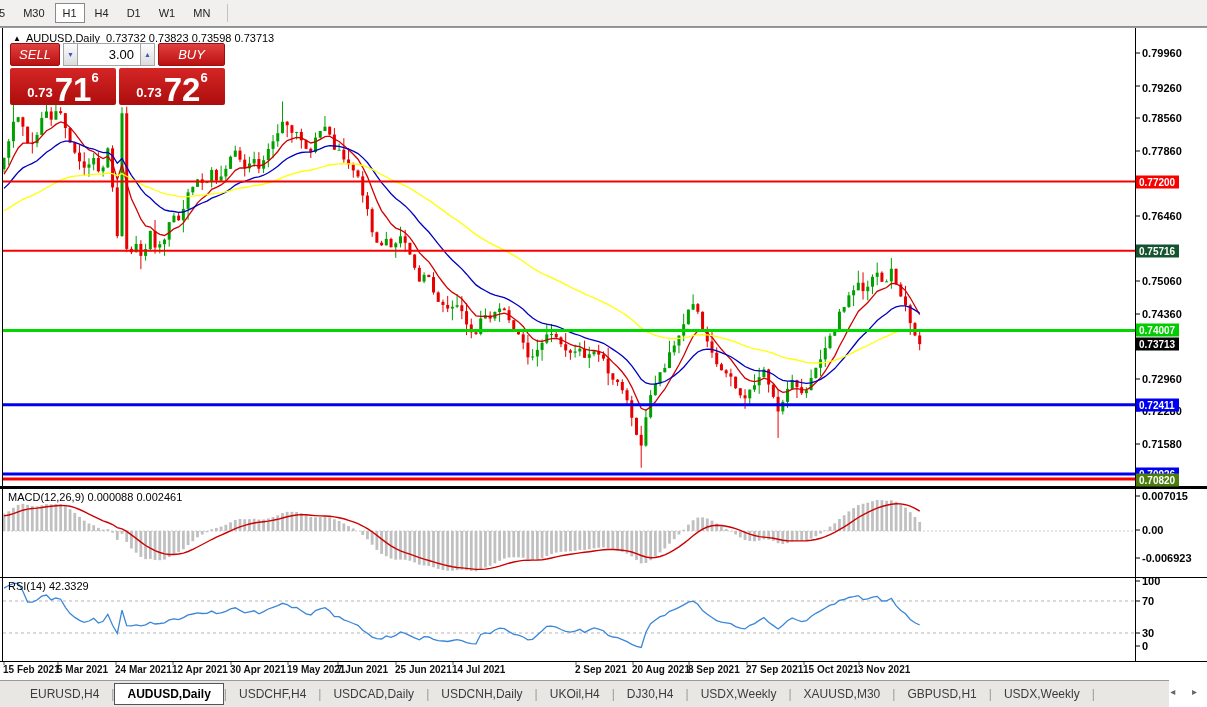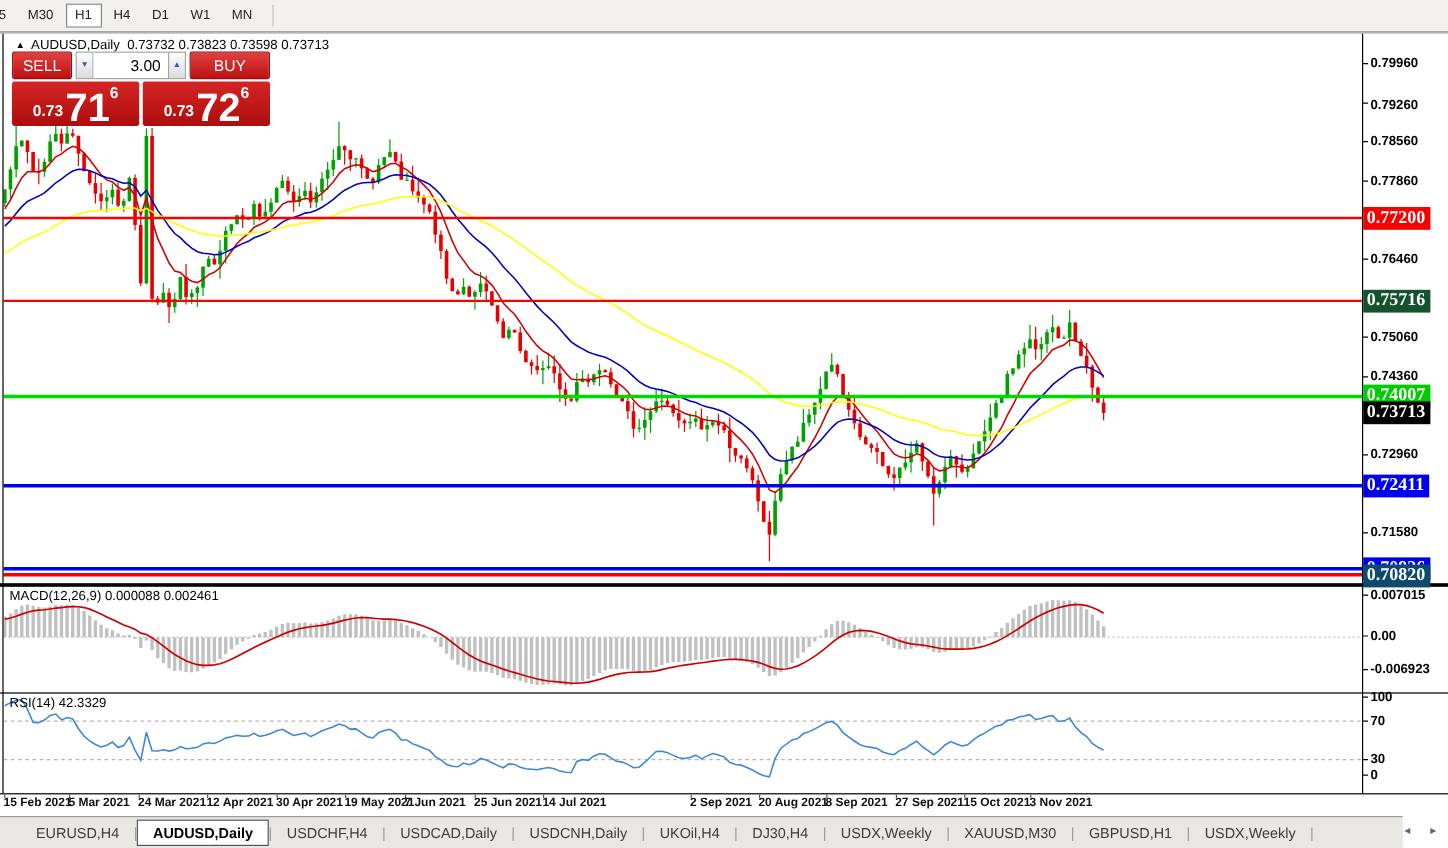--- a/index.html
+++ b/index.html
@@ -12,39 +12,39 @@
   .tfbtn.active{background:#fff;border:1px solid #8a8a8a;}
   .tfbtn.clipped{margin-left:-9px;}
   .tfsep{width:1px;height:18px;background:#c3c3c3;margin-left:8px;}
   
   #chart-header{position:absolute;left:13px;top:32px;font-size:11px;color:#000;white-space:nowrap;z-index:5;}
   #chart-header .tri{font-size:8px;margin-right:5px;vertical-align:1px;}
   
   #trade-panel{position:absolute;left:10px;top:43px;width:215px;z-index:6;}
   #tp-row1{display:flex;height:23px;}
   .tp-btn{color:#fff;font-size:13px;display:flex;align-items:center;justify-content:center;
-          background:linear-gradient(#e14040,#bb1111);border:1px solid #9d0f0f;border-radius:2px;cursor:pointer;}
+          background:linear-gradient(#e14040,#bb1111);border:1px solid #9d0f0f;border-radius:2px;cursor:pointer;font-style:italic;}
   #sell-btn{width:48px;}
   #buy-btn{flex:1;margin-left:3px;}
   #vol-group{display:flex;margin-left:3px;height:23px;box-sizing:border-box;}
   .spin{width:15px;background:linear-gradient(#fdfdfd,#dcdcdc);border:1px solid #a6a6a6;
         display:flex;align-items:center;justify-content:center;font-size:7px;color:#3a57c4;cursor:pointer;box-sizing:border-box;}
   #vol-input{width:62px;border:1px solid #a6a6a6;border-left:none;border-right:none;font-size:13px;
              text-align:right;padding:0 6px 0 0;font-family:"Liberation Sans",sans-serif;box-sizing:border-box;}
   #tp-row2{display:flex;margin-top:2px;}
   .px-box{flex:1;height:35px;background:linear-gradient(#d52525,#ad0d0d);border-radius:2px;color:#fff;
           display:flex;align-items:flex-end;justify-content:center;padding-bottom:2px;cursor:pointer;}
   .px-box + .px-box{margin-left:3px;}
   .px-small{font-size:13px;font-weight:bold;margin:0 2px 3px 0;}
   .px-big{font-size:33px;font-weight:bold;line-height:0.82;}
   .px-sup{font-size:13px;font-weight:bold;align-self:flex-start;margin-top:2px;}
   
   .plabel{position:absolute;left:1142px;transform:translateY(-50%);font-size:11px;font-weight:bold;color:#000;white-space:nowrap;}
-  .pbadge{position:absolute;left:1136px;transform:translateY(-50%);font-size:15px;font-weight:bold;color:#fff;
-          padding:1px 4px 1px 3px;white-space:nowrap;z-index:4;font-family:Liberation Serif, serif;}
+  .pbadge{position:absolute;left:1136px;transform:translateY(-50%);font-size:10px;font-weight:bold;color:#fff;
+          padding:1px 4px 1px 3px;white-space:nowrap;z-index:4;}
   .ind-label{position:absolute;left:8px;font-size:11px;color:#000;white-space:nowrap;z-index:3;}
   .dlabel{position:absolute;top:664px;font-size:10px;font-weight:bold;color:#111;white-space:nowrap;}
   
   #tab-bar{position:absolute;left:0;top:680px;width:1169px;height:27px;background:#e9e7e3;
            border-top:1px solid #9a9a9a;display:flex;align-items:center;padding-left:18px;box-sizing:border-box;}
   .tab{font-size:12px;color:#3c3c3c;padding:3px 12px;white-space:nowrap;cursor:pointer;}
   .tab.active{background:#fff;border:1px solid #555;color:#000;font-weight:bold;}
   .tabdiv{color:#9a9a9a;font-size:12px;}
   #tab-arrows{position:absolute;right:10px;top:686px;color:#666;font-size:10px;}
   #tab-arrows span{margin-left:14px;cursor:pointer;}
@@ -787,21 +787,21 @@
       <div class="plabel" style="top:581px">100</div>
       <div class="plabel" style="top:601px">70</div>
       <div class="plabel" style="top:633px">30</div>
       <div class="plabel" style="top:646px">0</div>
       <div class="pbadge" style="top:182px;background:#f60000">0.77200</div>
       <div class="pbadge" style="top:251px;background:#14532d">0.75716</div>
       <div class="pbadge" style="top:330px;background:#00cc00">0.74007</div>
       <div class="pbadge" style="top:344px;background:#000000">0.73713</div>
       <div class="pbadge" style="top:405px;background:#0000f0">0.72411</div>
       <div class="pbadge" style="top:474px;background:#0000f0">0.70926</div>
-      <div class="pbadge" style="top:480px;background:#0c4a6e">0.70820</div>
+      <div class="pbadge" style="top:480px;background:#4d7c0f">0.70820</div>
     </div>
   <div id="time-layer">
       <div class="dlabel" style="left:3px">15 Feb 2021</div>
       <div class="dlabel" style="left:57px">5 Mar 2021</div>
       <div class="dlabel" style="left:115px">24 Mar 2021</div>
       <div class="dlabel" style="left:172px">12 Apr 2021</div>
       <div class="dlabel" style="left:230px">30 Apr 2021</div>
       <div class="dlabel" style="left:287px">19 May 2021</div>
       <div class="dlabel" style="left:337px">7 Jun 2021</div>
       <div class="dlabel" style="left:395px">25 Jun 2021</div>

